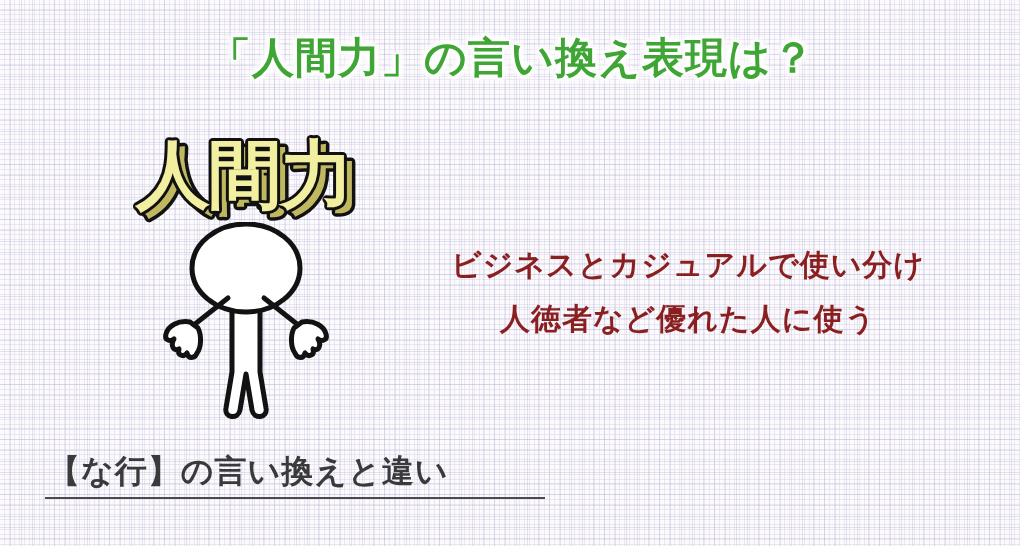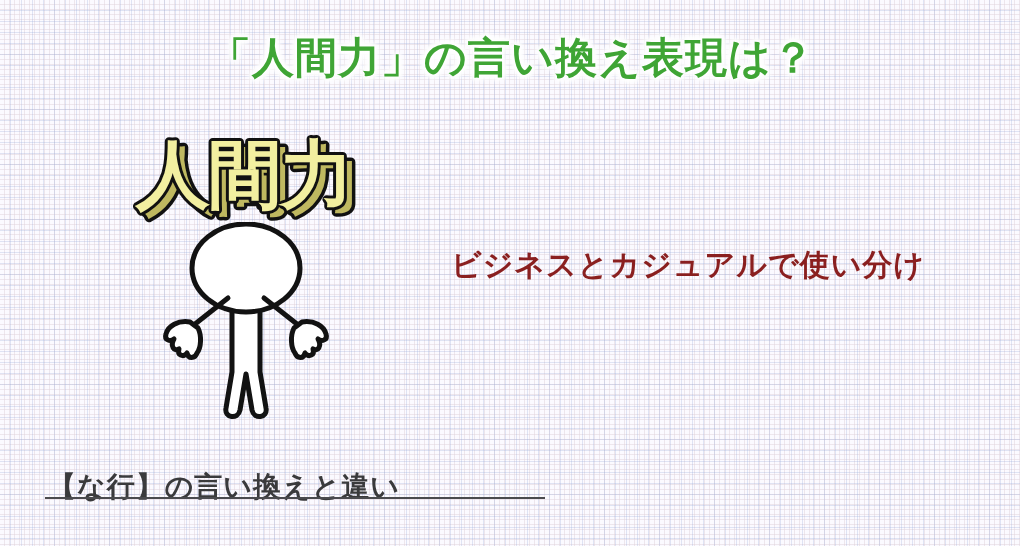--- a/index.html
+++ b/index.html
@@ -137,23 +137,23 @@
     line-height: 54px;
     letter-spacing: 1px;
     white-space: nowrap;
   }
   #points .point-line { display: block; }
 
   
   #caption {
     position: absolute;
     left: 48px;
-    top: 468px;
+    top: 450px;
     color: #3a3a3c;
-    font-size: 28px;
+    font-size: 32px;
     font-weight: bold;
     letter-spacing: 1px;
     white-space: nowrap;
   }
   #caption-rule {
     position: absolute;
     left: 45px;
     top: 497px;
     width: 500px;
     height: 2px;
@@ -206,18 +206,19 @@
                C168 118 162 120 158 117
                C162 124 158 130 153 127
                C155 133 149 136 145 131
                C144 137 137 137 135 131
                C131 126 130 114 134 106 Z"></path>
     </svg>
   </div>
 
   <div id="points">
     <span class="point-line">ビジネスとカジュアルで使い分け</span>
+    <span class="point-line">人徳者など優れた人に使う</span>
   </div>
 
   <div id="caption">【な行】の言い換えと違い</div>
   <div id="caption-rule"></div>
 
 </div>
 
 </body></html>

